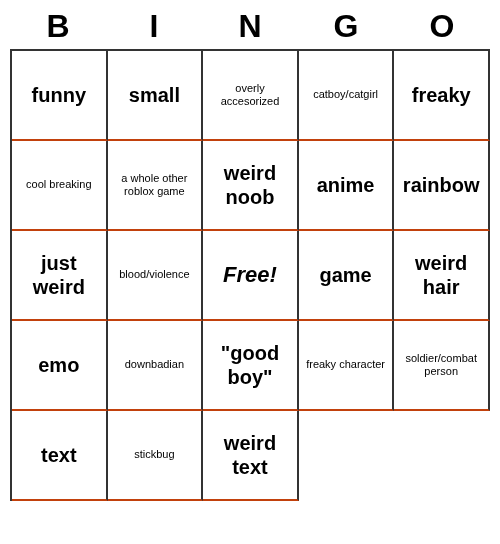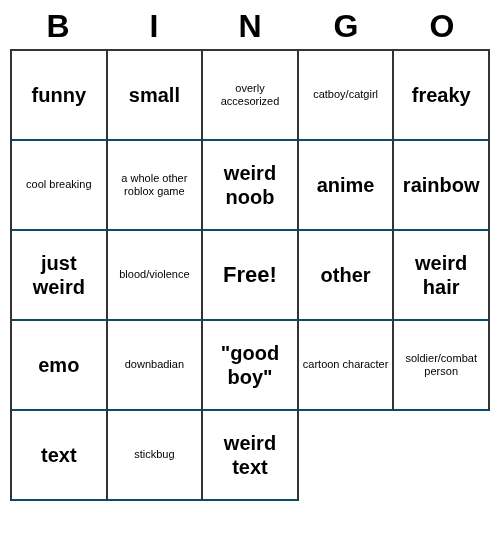--- a/index.html
+++ b/index.html
@@ -30,36 +30,36 @@
       font-family: Arial, sans-serif;
     }
     .bingo-grid {
       display: grid;
       grid-template-columns: repeat(5, 1fr);
       border-left: 2px solid #333;
       border-top: 2px solid #333;
     }
     .bingo-cell {
       border-right: 2px solid #333;
-      border-bottom: 2px solid #0c4a6e;
+      border-bottom: 2px solid #c2410c;
       min-height: 90px;
       display: flex;
       align-items: center;
       justify-content: center;
       text-align: center;
       padding: 4px;
     }
     .bingo-cell span {
       font-family: Arial, sans-serif;
       line-height: 1.2;
     }
     .large-text { font-size: 20px; font-weight: bold; }
     .medium-text { font-size: 20px; font-weight: bold; }
     .small-text { font-size: 11px; }
-    .free-cell { font-size: 22px; font-weight: bold; }
+    .free-cell { font-size: 22px; font-weight: bold; font-style: italic; }
   </style>
 </head>
 <body>
 
 <div class="bingo-container">
   <div class="bingo-header">
   <div class="bingo-header-cell">B</div>
       <div class="bingo-header-cell">I</div>
       <div class="bingo-header-cell">N</div>
       <div class="bingo-header-cell">G</div>
@@ -99,36 +99,36 @@
       <div class="bingo-cell">
         <span class="large-text">just weird</span>
       </div>
       <div class="bingo-cell">
         <span class="small-text">blood/violence</span>
       </div>
       <div class="bingo-cell">
         <span class="free-cell">Free!</span>
       </div>
       <div class="bingo-cell">
-        <span class="large-text">other</span>
+        <span class="large-text">game</span>
       </div>
       <div class="bingo-cell">
         <span class="large-text">weird hair</span>
       </div>
       <div class="bingo-cell">
         <span class="large-text">emo</span>
       </div>
       <div class="bingo-cell">
         <span class="small-text">downbadian</span>
       </div>
       <div class="bingo-cell">
         <span class="medium-text">"good boy"</span>
       </div>
       <div class="bingo-cell">
-        <span class="small-text">cartoon character</span>
+        <span class="small-text">freaky character</span>
       </div>
       <div class="bingo-cell">
         <span class="small-text">soldier/combat person</span>
       </div>
       <div class="bingo-cell">
         <span class="large-text">text</span>
       </div>
       <div class="bingo-cell">
         <span class="small-text">stickbug</span>
       </div>

